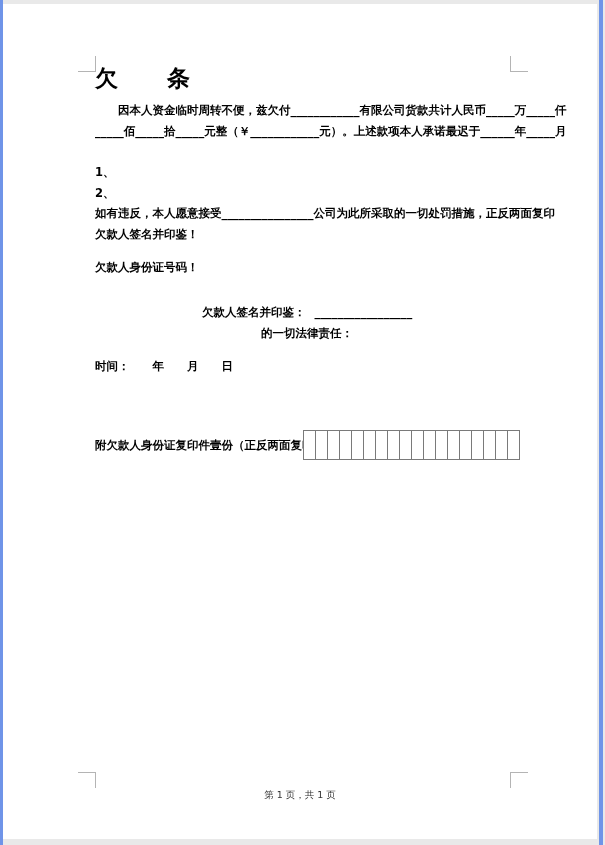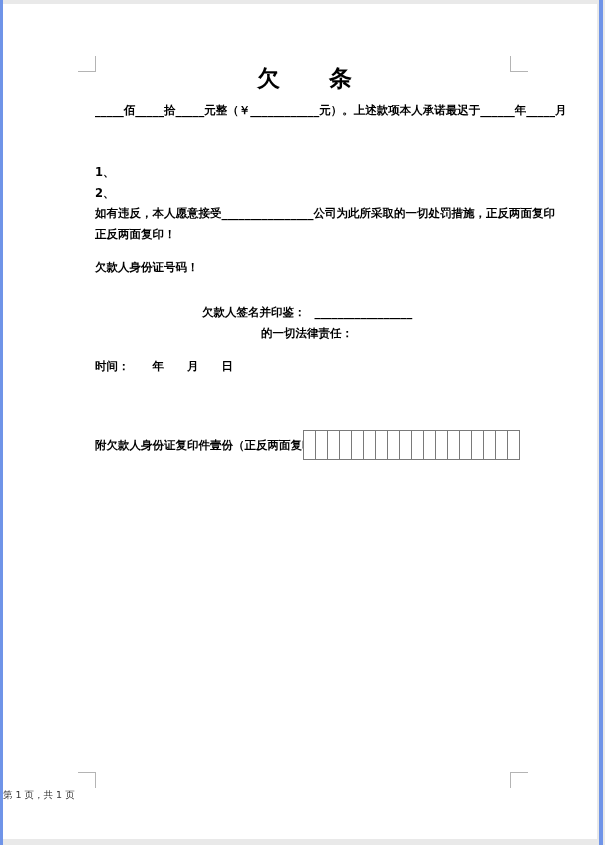--- a/index.html
+++ b/index.html
@@ -15,21 +15,21 @@
     position:absolute;left:3px;top:4px;width:594px;height:835px;
     background:#ffffff;
   }
   .crop{position:absolute;width:17px;height:15px;}
   .crop-tl{left:75px;top:52px;border-right:1px solid #b4b4b4;border-bottom:1px solid #b4b4b4;}
   .crop-tr{left:507px;top:52px;border-left:1px solid #b4b4b4;border-bottom:1px solid #b4b4b4;}
   .crop-bl{left:75px;top:768px;border-right:1px solid #b4b4b4;border-top:1px solid #b4b4b4;}
   .crop-br{left:507px;top:768px;border-left:1px solid #b4b4b4;border-top:1px solid #b4b4b4;}
   .title{
     position:absolute;left:92px;top:58px;width:420px;
-    text-align:center;font-size:23px;font-weight:bold;color:#000;
+    text-align:left;font-size:23px;font-weight:bold;color:#000;
     letter-spacing:1px;line-height:32px;white-space:nowrap;
   }
   .block{position:absolute;left:92px;width:424px;color:#000;}
   .text-line{
     font-size:11.5px;font-weight:600;line-height:20.5px;
     white-space:nowrap;
   }
   .indent{text-indent:23px;}
   #para{top:96px;}
   #list{top:158px;}
@@ -40,48 +40,49 @@
   #attach .attach-label{width:208px;flex:none;line-height:29px;}
   .boxgrid{display:flex;}
   .boxcell{
     width:11px;height:28px;background:#fff;flex:none;
     border:1px solid #7a7a7a;margin-left:-1px;
   }
   .boxcell:first-child{margin-left:0;}
   .sign-underline{margin-left:9px;}
   .footer{
     position:absolute;left:0;top:785px;width:100%;
-    font-size:9.5px;font-weight:400;color:#333;
+    text-align:center;font-size:9.5px;font-weight:400;color:#333;
     white-space:nowrap;
   }
 </style>
 </head>
 <body>
 
 <div class="edge edge-left"></div>
 <div class="edge edge-right"></div>
 
 <div class="page">
 
   <div class="crop crop-tl"></div>
   <div class="crop crop-tr"></div>
   <div class="crop crop-bl"></div>
   <div class="crop crop-br"></div>
 
   <div class="title">欠　　条</div>
 
   <div class="block" id="para">
+    <div class="text-line indent">因本人资金临时周转不便，兹欠付____________有限公司货款共计人民币_____万_____仟</div>
     <div class="text-line">_____佰_____拾_____元整（￥____________元）。上述款项本人承诺最迟于______年_____月</div>
   </div>
 
   <div class="block" id="list">
     <div class="text-line">1、</div>
     <div class="text-line">2、</div>
     <div class="text-line">如有违反，本人愿意接受________________公司为此所采取的一切处罚措施，正反两面复印</div>
-    <div class="text-line">正反两面复印！</div>
+    <div class="text-line">欠款人签名并印鉴！</div>
   </div>
 
   <div class="block" id="decl">
     <div class="text-line">欠款人身份证号码！</div>
   </div>
 
   <div class="block" id="sign">
     <div class="text-line"><span>欠款人签名并印鉴：</span><span class="sign-underline">_________________</span></div>
     <div class="text-line">的一切法律责任：</div>
   </div>

